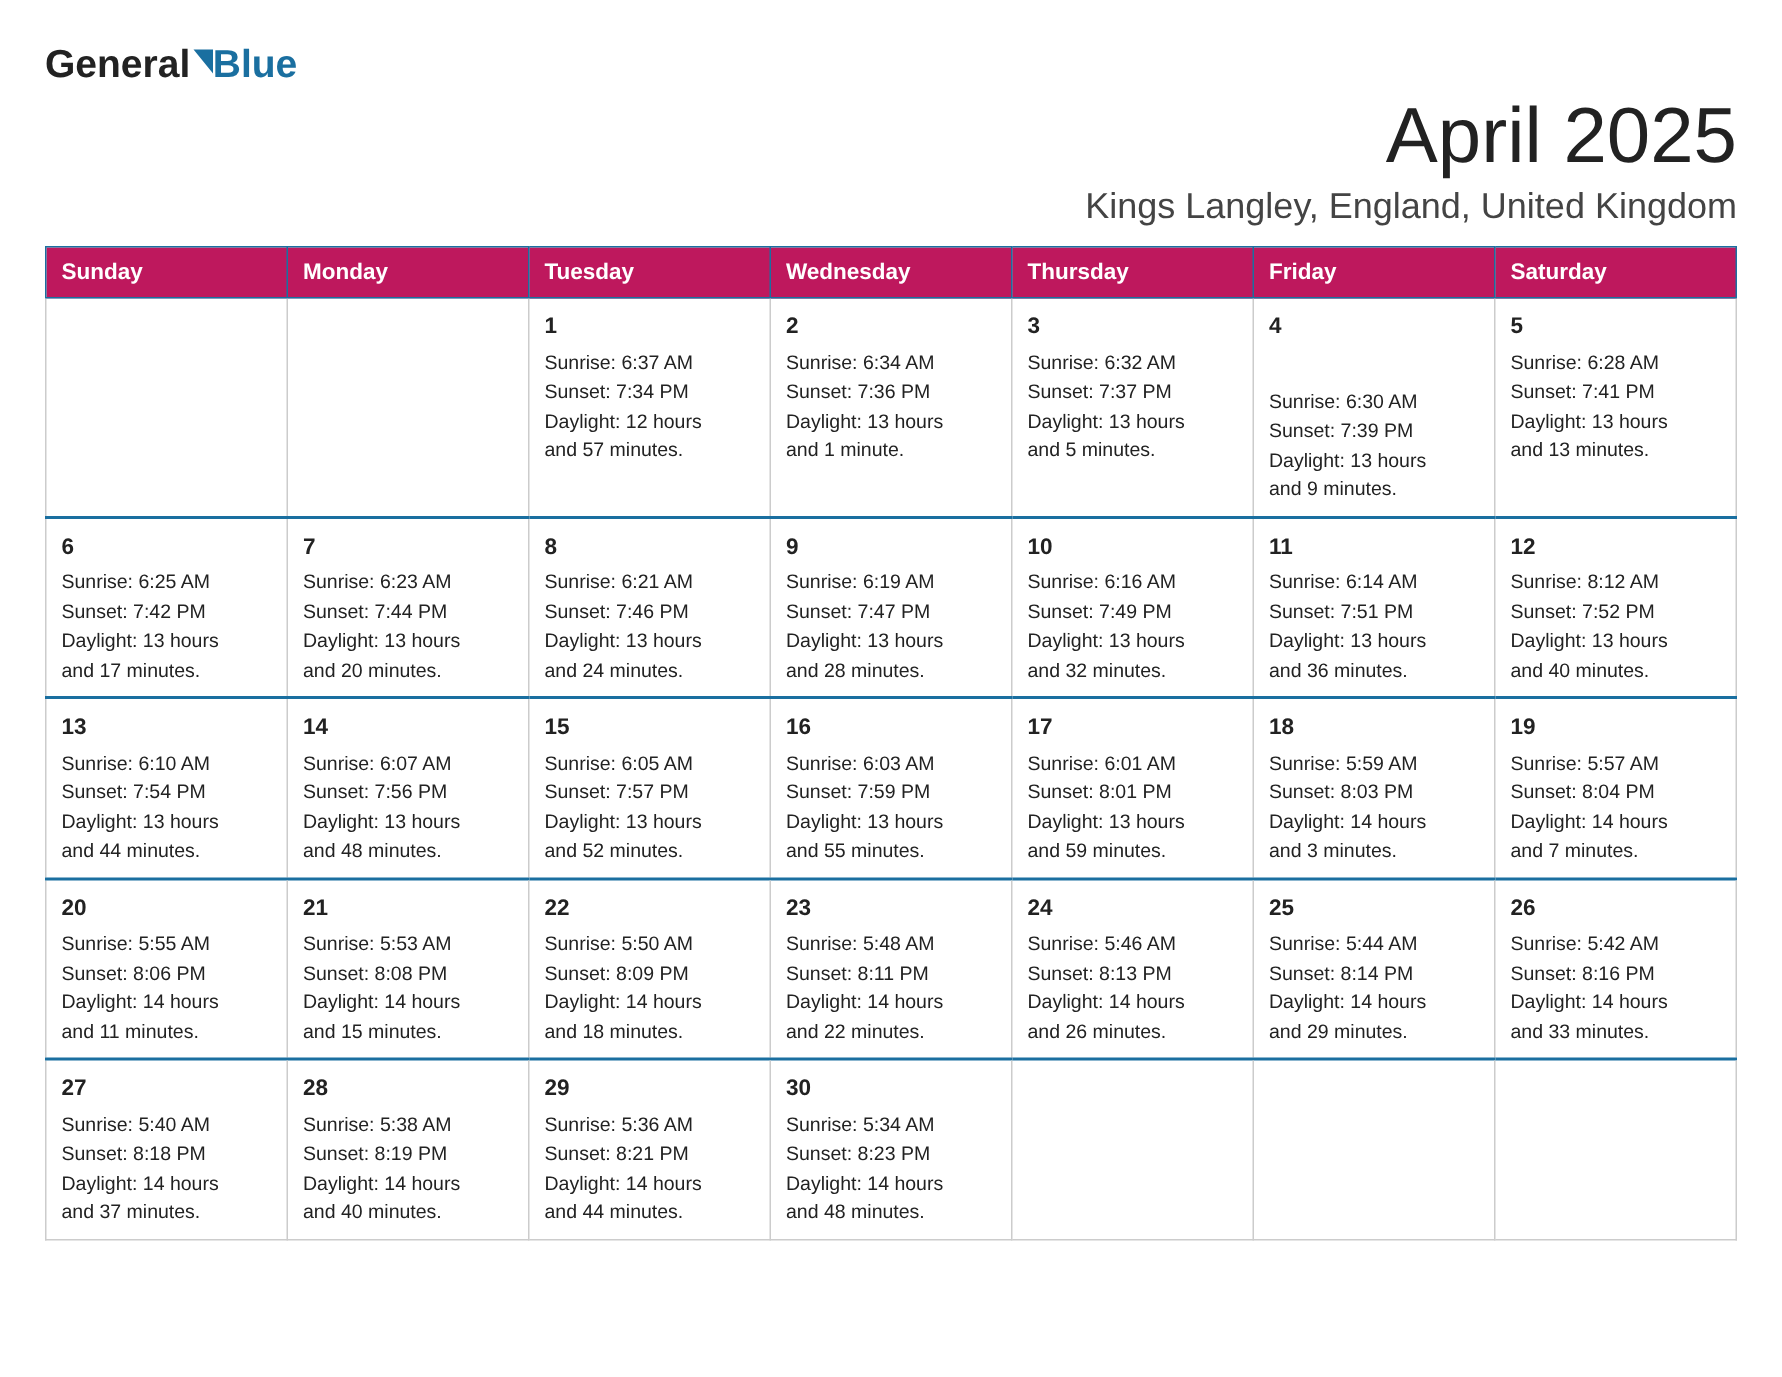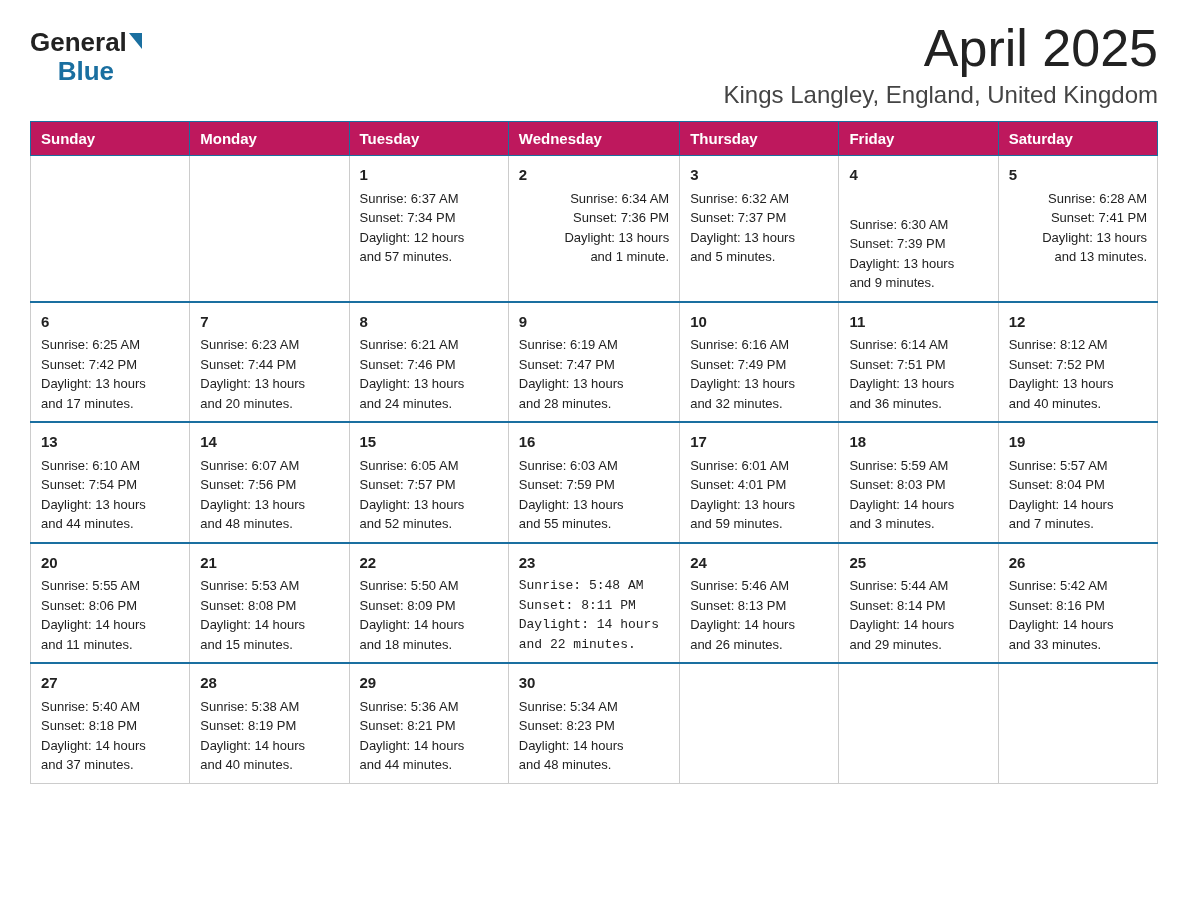--- a/index.html
+++ b/index.html
@@ -12,22 +12,22 @@
       padding: 20px 30px 30px 30px;
     }
     .header-row {
       display: flex;
       justify-content: space-between;
       align-items: flex-start;
       margin-bottom: 8px;
     }
     .logo {
       display: flex;
-      flex-direction: column;
-      align-items: center;
+      flex-direction: row;
+      align-items: flex-start;
       margin-top: 8px;
     }
     .logo-text-general {
       font-size: 26px;
       font-weight: bold;
       color: #222;
       letter-spacing: 0;
       line-height: 1.1;
       display: flex;
       align-items: center;
@@ -50,20 +50,21 @@
       line-height: 1.1;
     }
     .title-block {
       text-align: right;
     }
     .calendar-title {
       font-size: 52px;
       font-weight: normal;
       color: #222;
       line-height: 1.1;
+      margin-top: 43px;
     }
     .calendar-subtitle {
       font-size: 24px;
       color: #444;
       margin-top: 4px;
     }
     .calendar-table {
       width: 100%;
       border-collapse: collapse;
       margin-top: 12px;
@@ -139,42 +140,42 @@
         <td class="empty"></td>
         <td>
           <span class="day-number">1</span>
           <div class="day-info" style="white-space: pre-line;">Sunrise: 6:37 AM
 Sunset: 7:34 PM
 Daylight: 12 hours
 and 57 minutes.</div>
         </td>
         <td>
           <span class="day-number">2</span>
-          <div class="day-info" style="white-space: pre-line; text-align: right;">Sunrise: 6:34 AM
+          <div class="day-info" style="white-space: pre-line;">Sunrise: 6:34 AM
 Sunset: 7:36 PM
 Daylight: 13 hours
 and 1 minute.</div>
         </td>
         <td>
           <span class="day-number">3</span>
           <div class="day-info" style="white-space: pre-line;">Sunrise: 6:32 AM
 Sunset: 7:37 PM
 Daylight: 13 hours
 and 5 minutes.</div>
         </td>
         <td>
           <span class="day-number">4</span>
           <div class="day-info" style="white-space: pre-line; margin-top: 28px;">Sunrise: 6:30 AM
 Sunset: 7:39 PM
 Daylight: 13 hours
 and 9 minutes.</div>
         </td>
         <td>
           <span class="day-number">5</span>
-          <div class="day-info" style="white-space: pre-line; text-align: right;">Sunrise: 6:28 AM
+          <div class="day-info" style="white-space: pre-line;">Sunrise: 6:28 AM
 Sunset: 7:41 PM
 Daylight: 13 hours
 and 13 minutes.</div>
         </td>
       </tr>
       <tr class="row-divider">
         <td>
           <span class="day-number">6</span>
           <div class="day-info" style="white-space: pre-line;">Sunrise: 6:25 AM
 Sunset: 7:42 PM
@@ -249,21 +250,21 @@
         <td>
           <span class="day-number">16</span>
           <div class="day-info" style="white-space: pre-line;">Sunrise: 6:03 AM
 Sunset: 7:59 PM
 Daylight: 13 hours
 and 55 minutes.</div>
         </td>
         <td>
           <span class="day-number">17</span>
           <div class="day-info" style="white-space: pre-line;">Sunrise: 6:01 AM
-Sunset: 4:01 PM
+Sunset: 8:01 PM
 Daylight: 13 hours
 and 59 minutes.</div>
         </td>
         <td>
           <span class="day-number">18</span>
           <div class="day-info" style="white-space: pre-line;">Sunrise: 5:59 AM
 Sunset: 8:03 PM
 Daylight: 14 hours
 and 3 minutes.</div>
         </td>
@@ -292,21 +293,21 @@
         </td>
         <td>
           <span class="day-number">22</span>
           <div class="day-info" style="white-space: pre-line;">Sunrise: 5:50 AM
 Sunset: 8:09 PM
 Daylight: 14 hours
 and 18 minutes.</div>
         </td>
         <td>
           <span class="day-number">23</span>
-          <div class="day-info" style="white-space: pre-line; font-family: Liberation Mono, monospace;">Sunrise: 5:48 AM
+          <div class="day-info" style="white-space: pre-line;">Sunrise: 5:48 AM
 Sunset: 8:11 PM
 Daylight: 14 hours
 and 22 minutes.</div>
         </td>
         <td>
           <span class="day-number">24</span>
           <div class="day-info" style="white-space: pre-line;">Sunrise: 5:46 AM
 Sunset: 8:13 PM
 Daylight: 14 hours
 and 26 minutes.</div>

